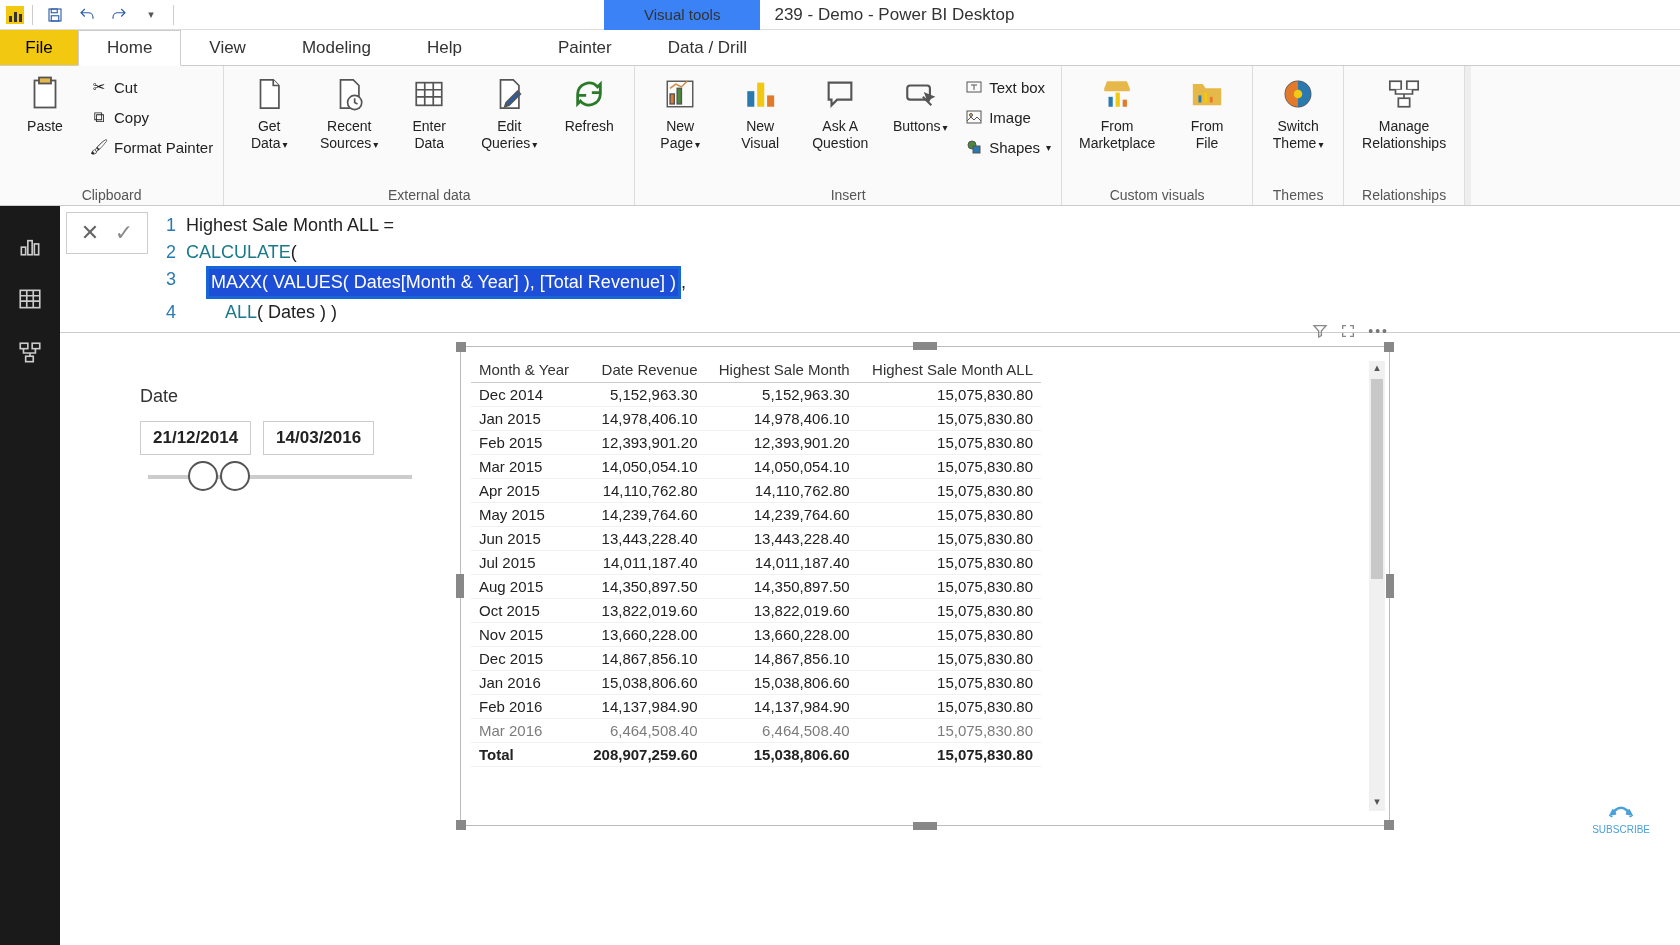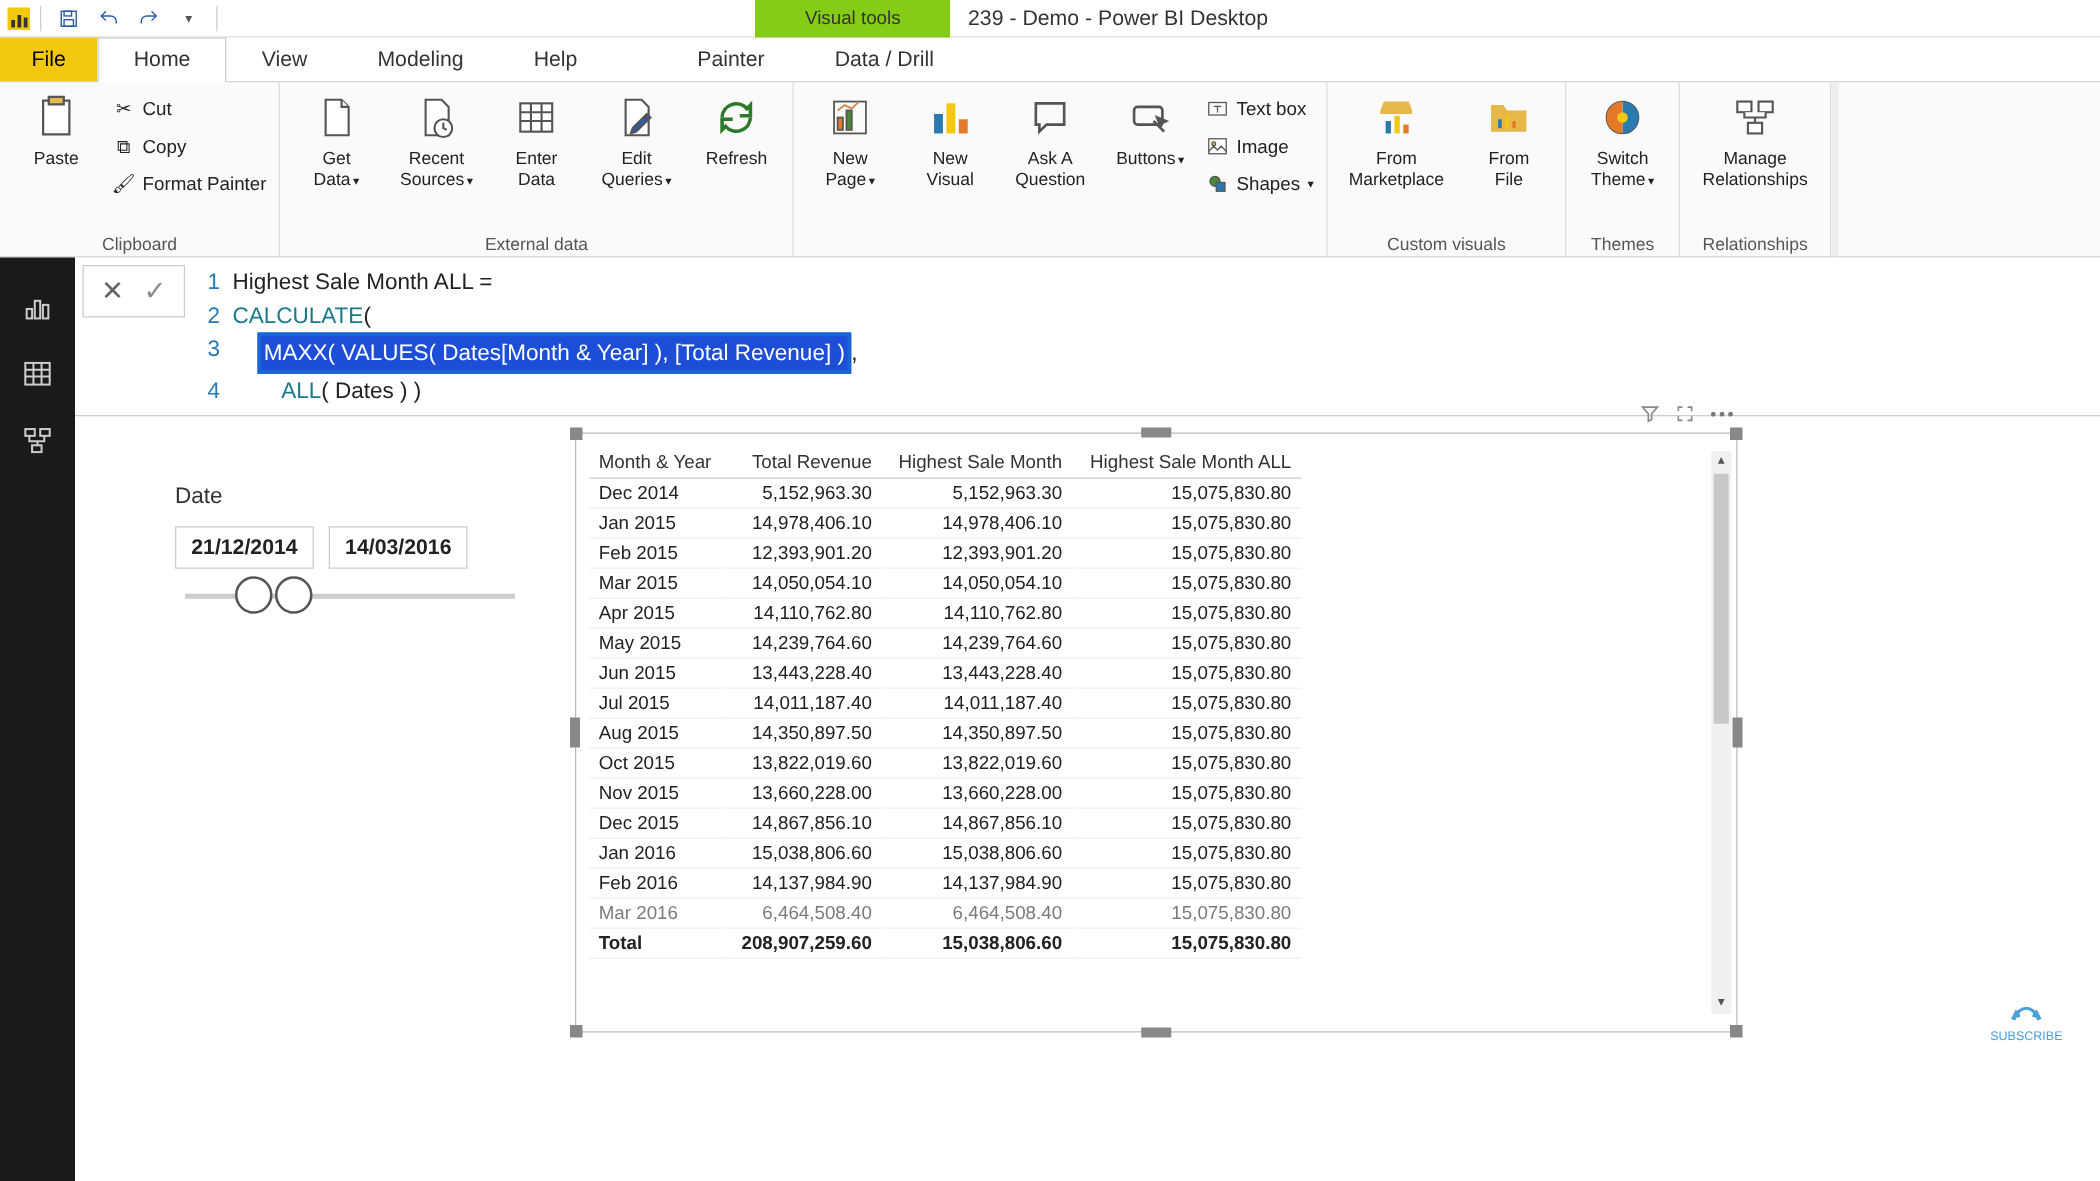--- a/index.html
+++ b/index.html
@@ -7,21 +7,21 @@
 
   
   .titlebar { height: 30px; display: flex; align-items: center; border-bottom: 1px solid #ddd; }
   .titlebar .qat { display: flex; align-items: center; gap: 4px; padding: 0 6px; }
   .app-icon { width: 18px; height: 18px; background: #f2c811; display: inline-flex; align-items: flex-end; justify-content: center; gap: 2px; padding: 2px; }
   .app-icon span { display: inline-block; width: 3px; background: #333; }
   .app-icon span:nth-child(1){height:6px;} .app-icon span:nth-child(2){height:10px;} .app-icon span:nth-child(3){height:8px;}
   .qat-sep { width: 1px; height: 20px; background: #ccc; margin: 0 4px; }
   .qat-btn { width: 28px; height: 24px; display: inline-flex; align-items: center; justify-content: center; cursor: pointer; color: #2a5ca8; }
   .qat-btn svg { width: 18px; height: 18px; stroke: #2a5ca8; fill: none; stroke-width: 1.5; }
-  .contextual-tab { margin-left: 420px; height: 30px; background: #84cc16; color: #333; padding: 0 40px; display: flex; align-items: center; font-size: 15px; }
+  .contextual-tab { margin-left: 420px; height: 30px; background: #3b82f6; color: #333; padding: 0 40px; display: flex; align-items: center; font-size: 15px; }
   .doc-title { margin-left: 14px; font-size: 17px; color: #333; }
 
   
   .tabs-row { height: 36px; display: flex; align-items: stretch; border-bottom: 1px solid #ccc; }
   .file-tab { width: 78px; background: #f2c811; color: #000; display: flex; align-items: center; justify-content: center; font-size: 17px; }
   .tab { padding: 0 28px; display: flex; align-items: center; font-size: 17px; cursor: pointer; color: #333; }
   .tab.active { background: #fff; border: 1px solid #ccc; border-bottom: 1px solid #fff; margin-bottom: -1px; }
   .tab.context { margin-left: 0; }
   .tabs-spacer { width: 40px; }
 
@@ -299,20 +299,21 @@
               <svg viewBox="0 0 16 16" width="16" height="16" stroke="#555" fill="none">
                 <circle cx="6" cy="6" r="4" fill="#4a8a3a"></circle>
                 <rect x="7" y="7" width="7" height="7" fill="#2a7ab0"></rect>
               </svg>
             </span>
             <span>Shapes</span> 
             <span style="font-size:10px;">▾</span>
           </div>
       </div>
     </div>
+    <div class="group-label">Insert</div>
   </div>
 
   <div class="group">
     <div class="group-body">
       <div class="bigbtn" style="width:90px;">
           <div class="ico">
             <svg viewBox="0 0 24 24" width="34" height="34">
               <path d="M3 8l2-5h14l2 5v2H3z" fill="#e6b84a"></path>
               <rect x="6" y="14" width="3" height="7" fill="#2a7ab0"></rect>
               <rect x="11" y="11" width="3" height="10" fill="#f2c811"></rect>
@@ -457,21 +458,21 @@
     <div class="handle h-tc"></div>
     <div class="handle h-bc"></div>
     <div class="handle h-ml"></div>
     <div class="handle h-mr"></div>
 
     <div class="tv-body">
       <table class="tv-table">
         <thead>
             <tr id="tbl-head">
               <th>Month &amp; Year</th>
-              <th class="num">Total Revenue</th>
+              <th class="num">Date Revenue</th>
               <th class="num">Highest Sale Month</th>
               <th class="num">Highest Sale Month ALL</th>
             </tr>
           </thead>
         <tbody id="tbl-body">
             <tr>
               <td>Dec 2014</td>
               <td class="num">5,152,963.30</td>
               <td class="num">5,152,963.30</td>
               <td class="num">15,075,830.80</td>

